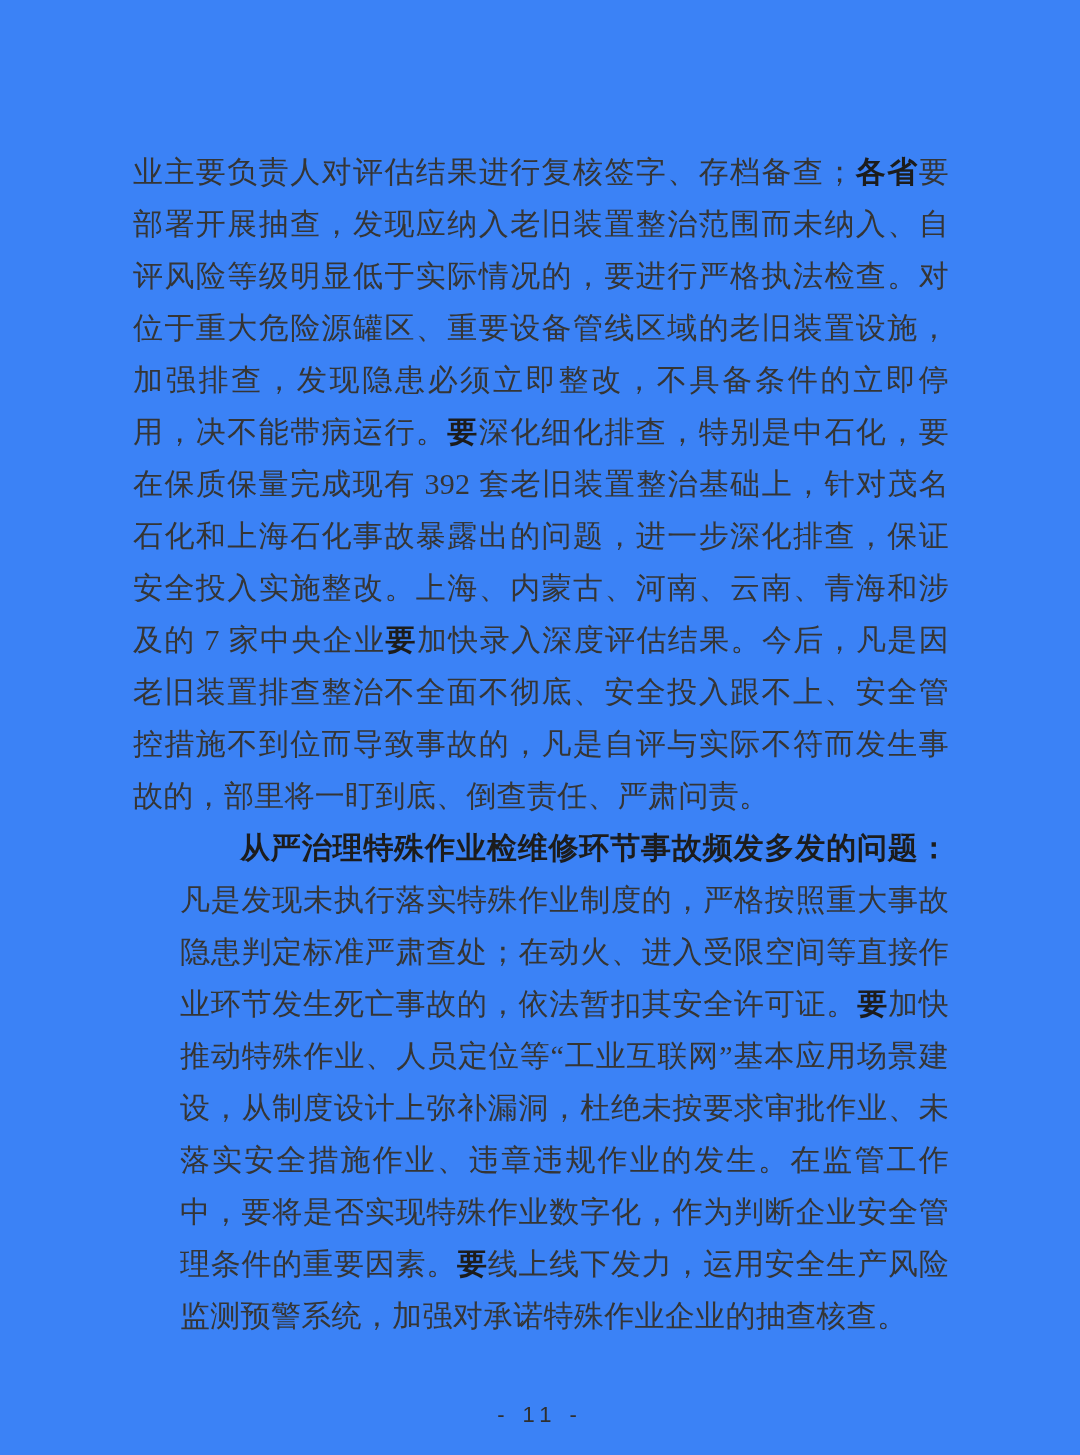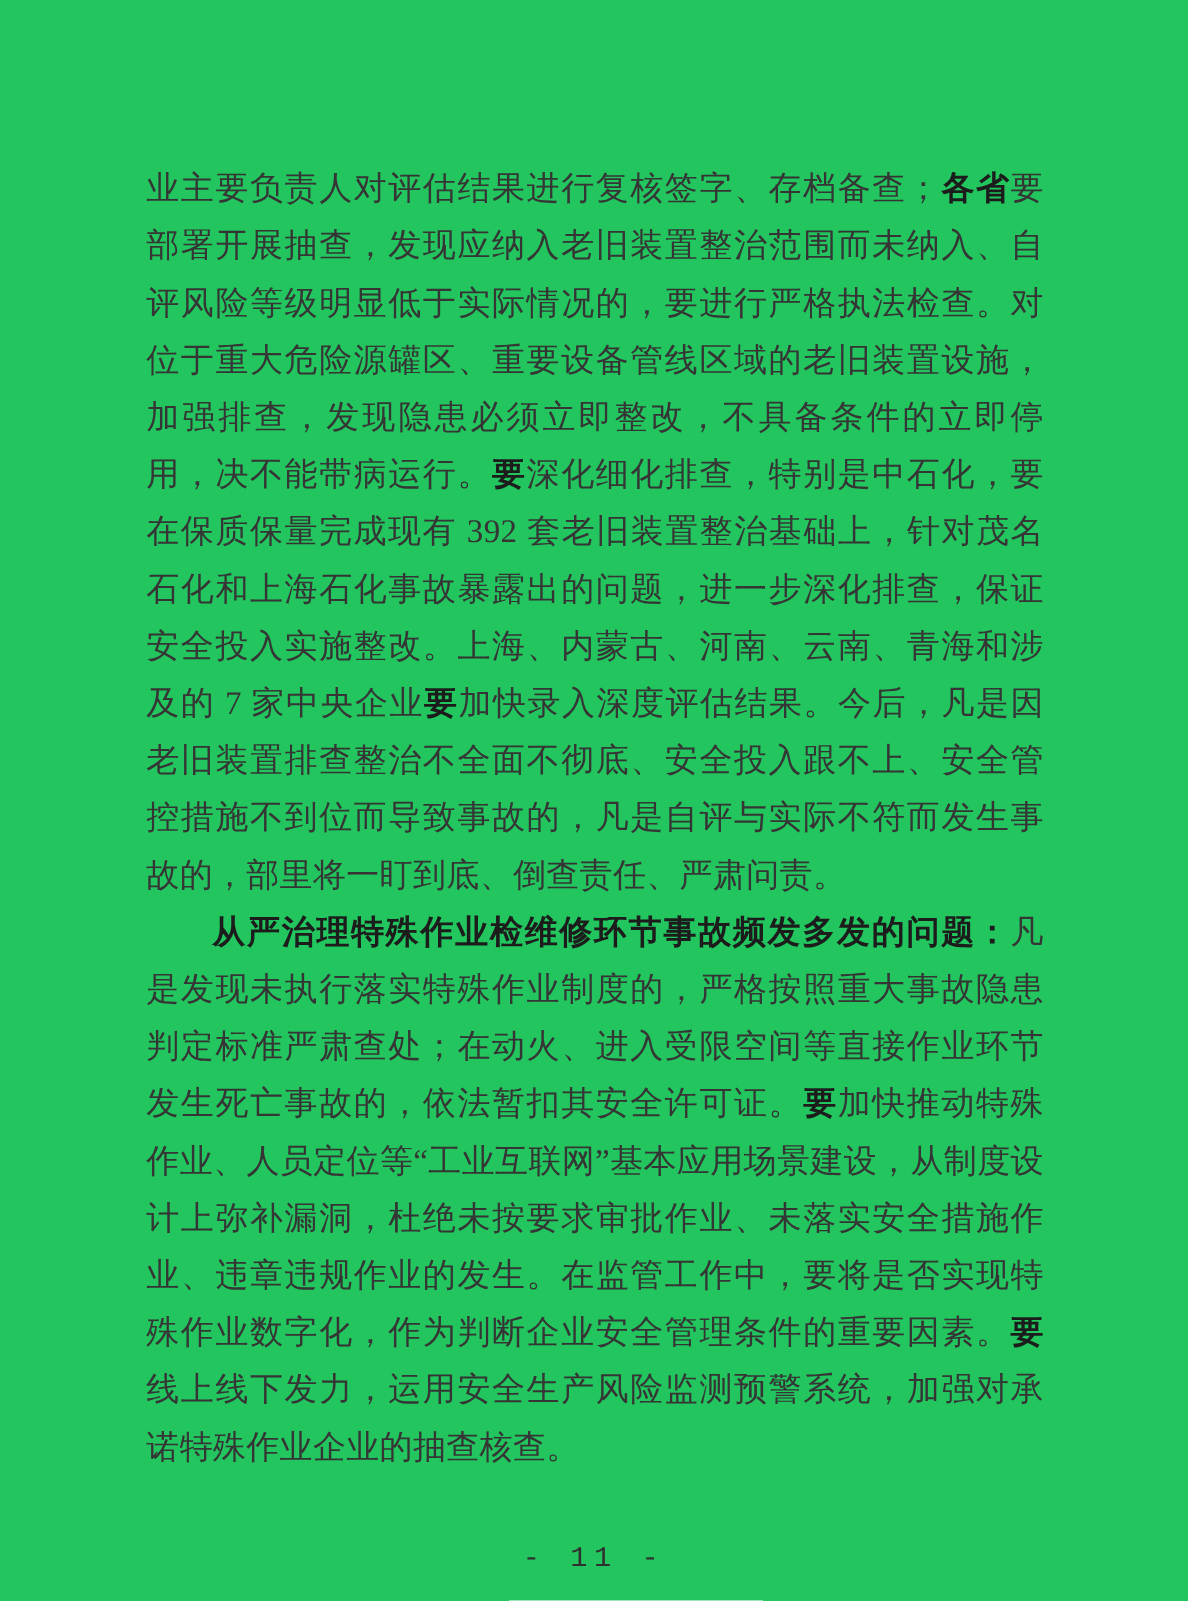--- a/index.html
+++ b/index.html
@@ -4,62 +4,63 @@
 <style>
   html, body {
     margin: 0;
     padding: 0;
     background: #ffffff;
   }
   .page {
     position: relative;
     width: 1080px;
     height: 1455px;
-    background: #22c55e;
+    background: #3b82f6;
     overflow: hidden;
     font-family: "Liberation Serif", serif;
   }
   .content {
     position: absolute;
     left: 133px;
     top: 146px;
     width: 816px;
   }
   .para {
     margin: 0;
     font-size: 30px;
     line-height: 52px;
     letter-spacing: 0.3px;
     color: #353535;
     text-align: justify;
     word-break: break-all;
   }
   .para.indent {
     text-indent: 2em;
+    margin-left: 47px;
   }
   .run {
     font-family: "Liberation Serif", serif;
   }
   .run-bold {
     font-family: "Liberation Sans", sans-serif;
     font-weight: 700;
     color: #1c1c1c;
   }
   .footer {
     position: absolute;
     left: 0;
     top: 1402px;
     width: 100%;
     text-align: center;
   }
   .pagenum {
-    font-size: 26px;
+    font-size: 22px;
     letter-spacing: 6px;
     color: #2f2f2f;
-    font-family: Liberation Mono, monospace;
+    font-family: Liberation Sans, sans-serif;
   }
 </style>
 </head>
 <body>
 
 <div class="page">
   <div class="content">
     <div id="paragraphs">
         <p class="para"><span class="run">业主要负责人对评估结果进行复核签字、存档备查；</span><span class="run run-bold">各省</span><span class="run">要部署开展抽查，发现应纳入老旧装置整治范围而未纳入、自评风险等级明显低于实际情况的，要进行严格执法检查。对位于重大危险源罐区、重要设备管线区域的老旧装置设施，加强排查，发现隐患必须立即整改，不具备条件的立即停用，决不能带病运行。</span><span class="run run-bold">要</span><span class="run">深化细化排查，特别是中石化，要在保质保量完成现有 392 套老旧装置整治基础上，针对茂名石化和上海石化事故暴露出的问题，进一步深化排查，保证安全投入实施整改。上海、内蒙古、河南、云南、青海和涉及的 7 家中央企业</span><span class="run run-bold">要</span><span class="run">加快录入深度评估结果。今后，凡是因老旧装置排查整治不全面不彻底、安全投入跟不上、安全管控措施不到位而导致事故的，凡是自评与实际不符而发生事故的，部里将一盯到底、倒查责任、严肃问责。</span></p>
         <p class="para indent"><span class="run run-bold">从严治理特殊作业检维修环节事故频发多发的问题：</span><span class="run">凡是发现未执行落实特殊作业制度的，严格按照重大事故隐患判定标准严肃查处；在动火、进入受限空间等直接作业环节发生死亡事故的，依法暂扣其安全许可证。</span><span class="run run-bold">要</span><span class="run">加快推动特殊作业、人员定位等“工业互联网”基本应用场景建设，从制度设计上弥补漏洞，杜绝未按要求审批作业、未落实安全措施作业、违章违规作业的发生。在监管工作中，要将是否实现特殊作业数字化，作为判断企业安全管理条件的重要因素。</span><span class="run run-bold">要</span><span class="run">线上线下发力，运用安全生产风险监测预警系统，加强对承诺特殊作业企业的抽查核查。</span></p>

